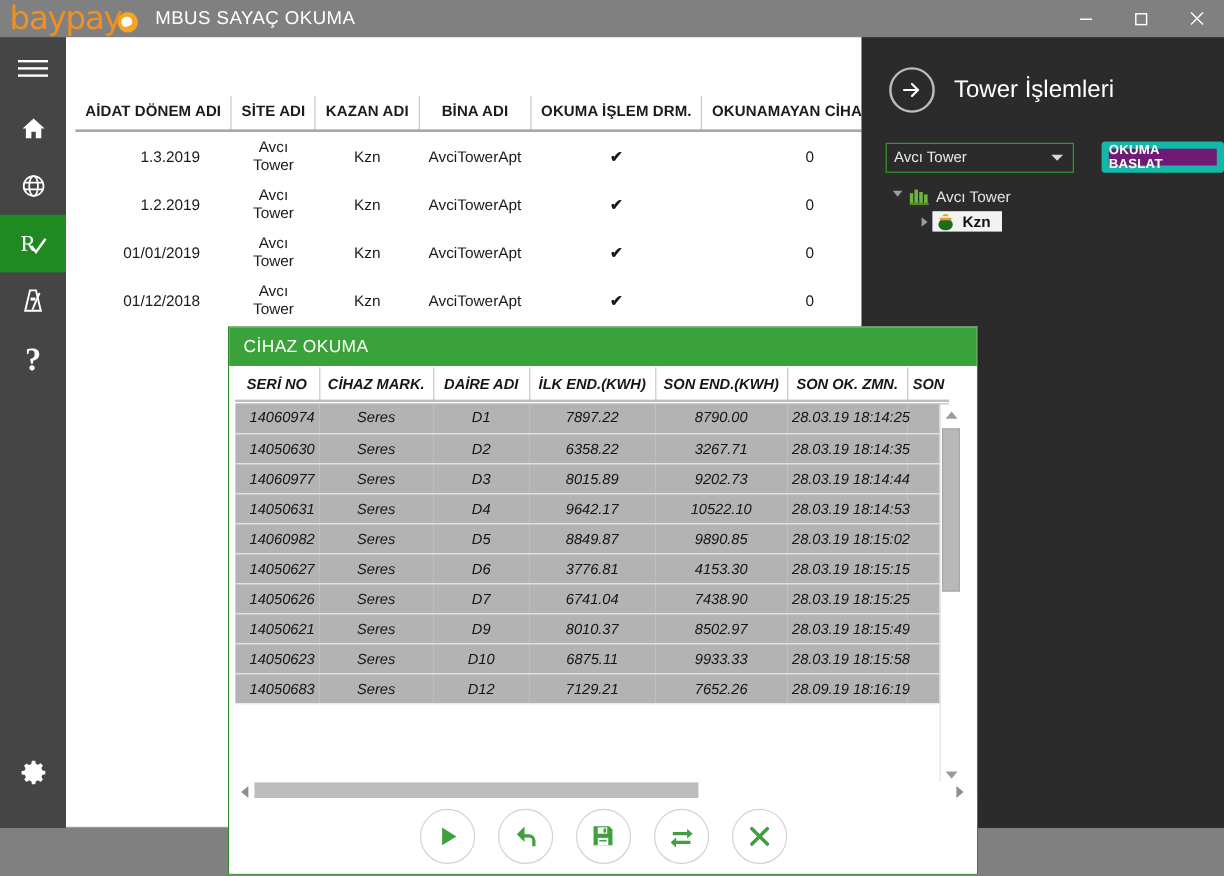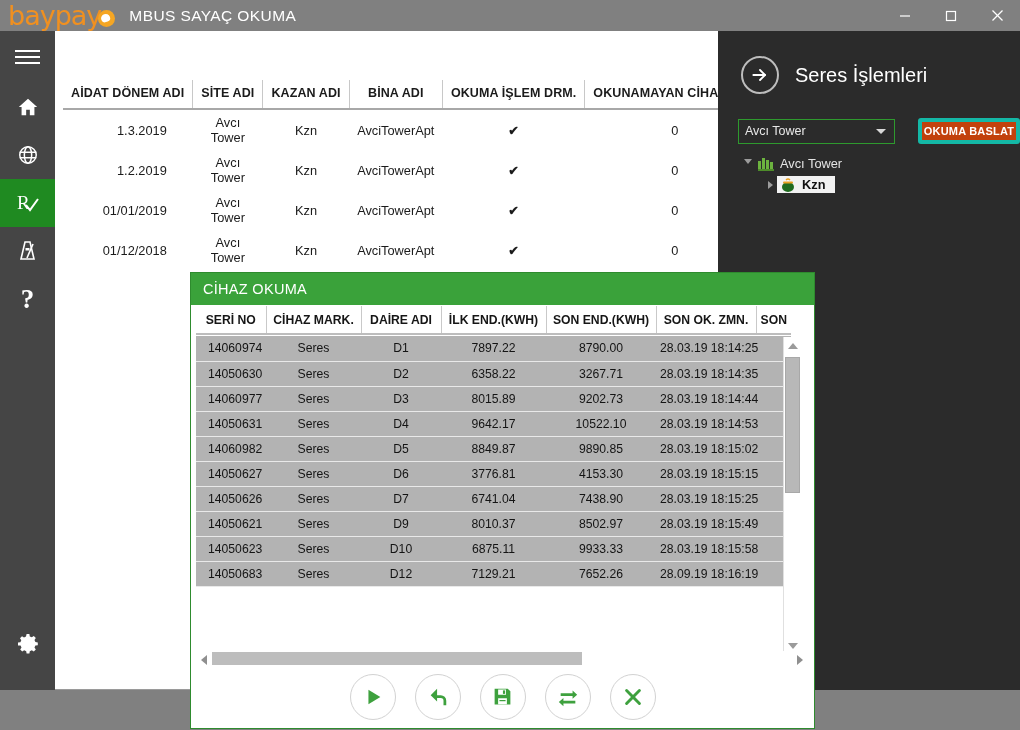--- a/index.html
+++ b/index.html
@@ -103,22 +103,22 @@
     width: 160px; height: 25px; background: #2B2B2B; border: 1px solid #2E9A2E;
     color: #e8e8e8; font-size: 12.5px; display: flex; align-items: center;
     padding: 0 6px; position: relative;
   }
   .combo .caret {
     position: absolute; right: 8px; top: 50%; margin-top: -2px;
     width: 0; height: 0; border-left: 5px solid transparent;
     border-right: 5px solid transparent; border-top: 5px solid #d8d8d8;
   }
   .startbtn {
-    margin-left: 23px; width: 104px; height: 26px; border: 4px solid #14b8a6;
-    border-radius: 3px; background: #c2410c; color: #ffffff;
+    margin-left: 23px; width: 104px; height: 26px; border: 6px solid #14b8a6;
+    border-radius: 3px; background: #701a75; color: #ffffff;
     font-size: 11px; font-weight: 700; letter-spacing: .2px;
     display: flex; align-items: center; justify-content: center;
   }
 
   .tree { padding: 9px 0 0 23px; color: #e4e4e4; font-size: 12.8px; }
   .tree-row { display: flex; align-items: center; height: 21px; }
   .tree-row.child { margin-left: 22px; }
   .twisty {
     width: 14px; display:flex; align-items:center; justify-content:center; flex:0 0 auto;
   }
@@ -139,21 +139,21 @@
   .dialog {
     position: absolute; left: 190px; top: 272px; width: 625px; height: 457px;
     background: #ffffff; border: 1px solid #2E8B2E;
   }
   .dlg-title {
     height: 32px; background: #3AA23A; color: #ffffff;
     display: flex; align-items: center; padding-left: 12px;
     font-size: 14.5px; letter-spacing: .3px;
   }
   .dlg-body { position: relative; height: 392px; background: #ffffff; }
-  .grid-wrap { position: absolute; left: 5px; top: 1px; right: 5px; bottom: 0; }
+  .grid-wrap { position: absolute; left: 5px; top: 1px; right: 5px; bottom: 0; font-style: italic; }
   .gtable { border-collapse: collapse; width: 595px; table-layout: fixed; }
   .gtable th {
     font-size: 12.2px; font-weight: 700; color: #161616; height: 28px;
     border-right: 1px solid #c9c9c9; text-align: center; padding: 0 4px;
     white-space: nowrap; background: #ffffff;
   }
   .gtable th:last-child { border-right: none; }
   .gtable thead tr { border-bottom: 2px solid #bdbdbd; }
   .gtable td {
     font-size: 12.2px; color: #141414; height: 25px; text-align: center;
@@ -341,21 +341,21 @@
   </div>
 
   <div class="rightpanel">
     <div class="rp-head">
       <div class="rp-circle">
         <svg width="20" height="20" viewBox="0 0 24 24" fill="none" stroke="#ffffff" stroke-width="2.2" stroke-linecap="round" stroke-linejoin="round">
           <line x1="4" y1="12" x2="18" y2="12"></line>
             <polyline points="12,6 18,12 12,18"></polyline>
         </svg>
       </div>
-      <span class="rp-title">Seres İşlemleri</span>
+      <span class="rp-title">Tower İşlemleri</span>
     </div>
 
     <div class="rp-controls">
       <div class="combo">
         <span>Avcı Tower</span>
         <span class="caret"></span>
       </div>
       <div class="startbtn">OKUMA BASLAT</div>
     </div>
 

